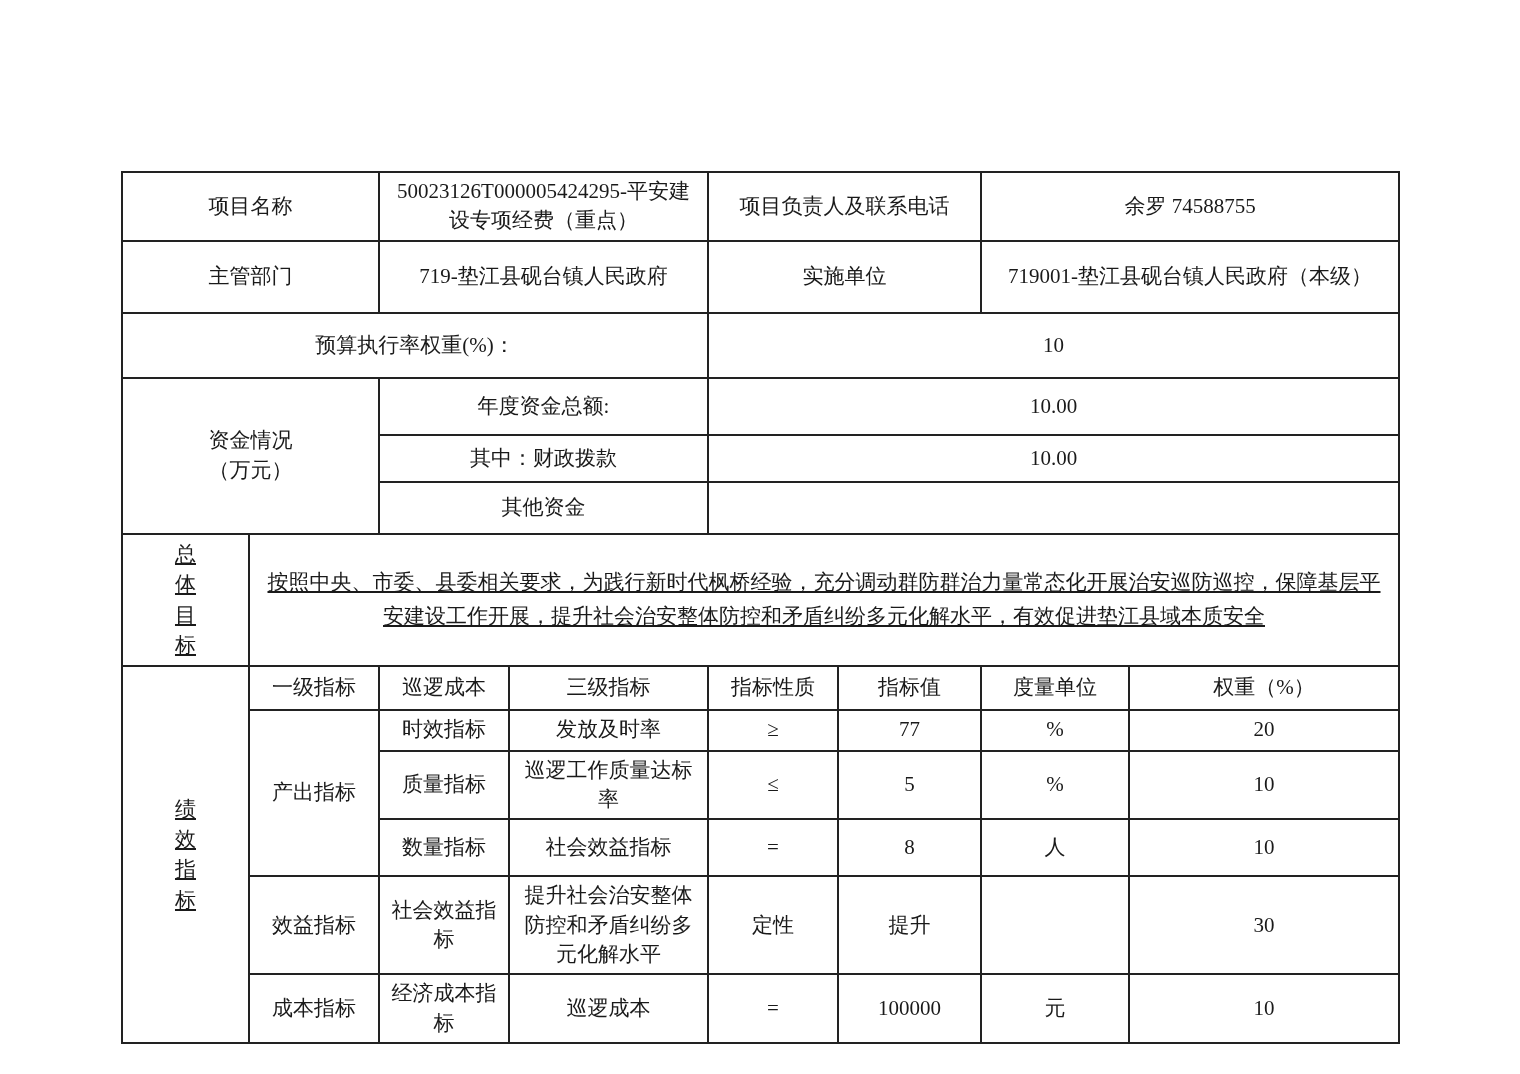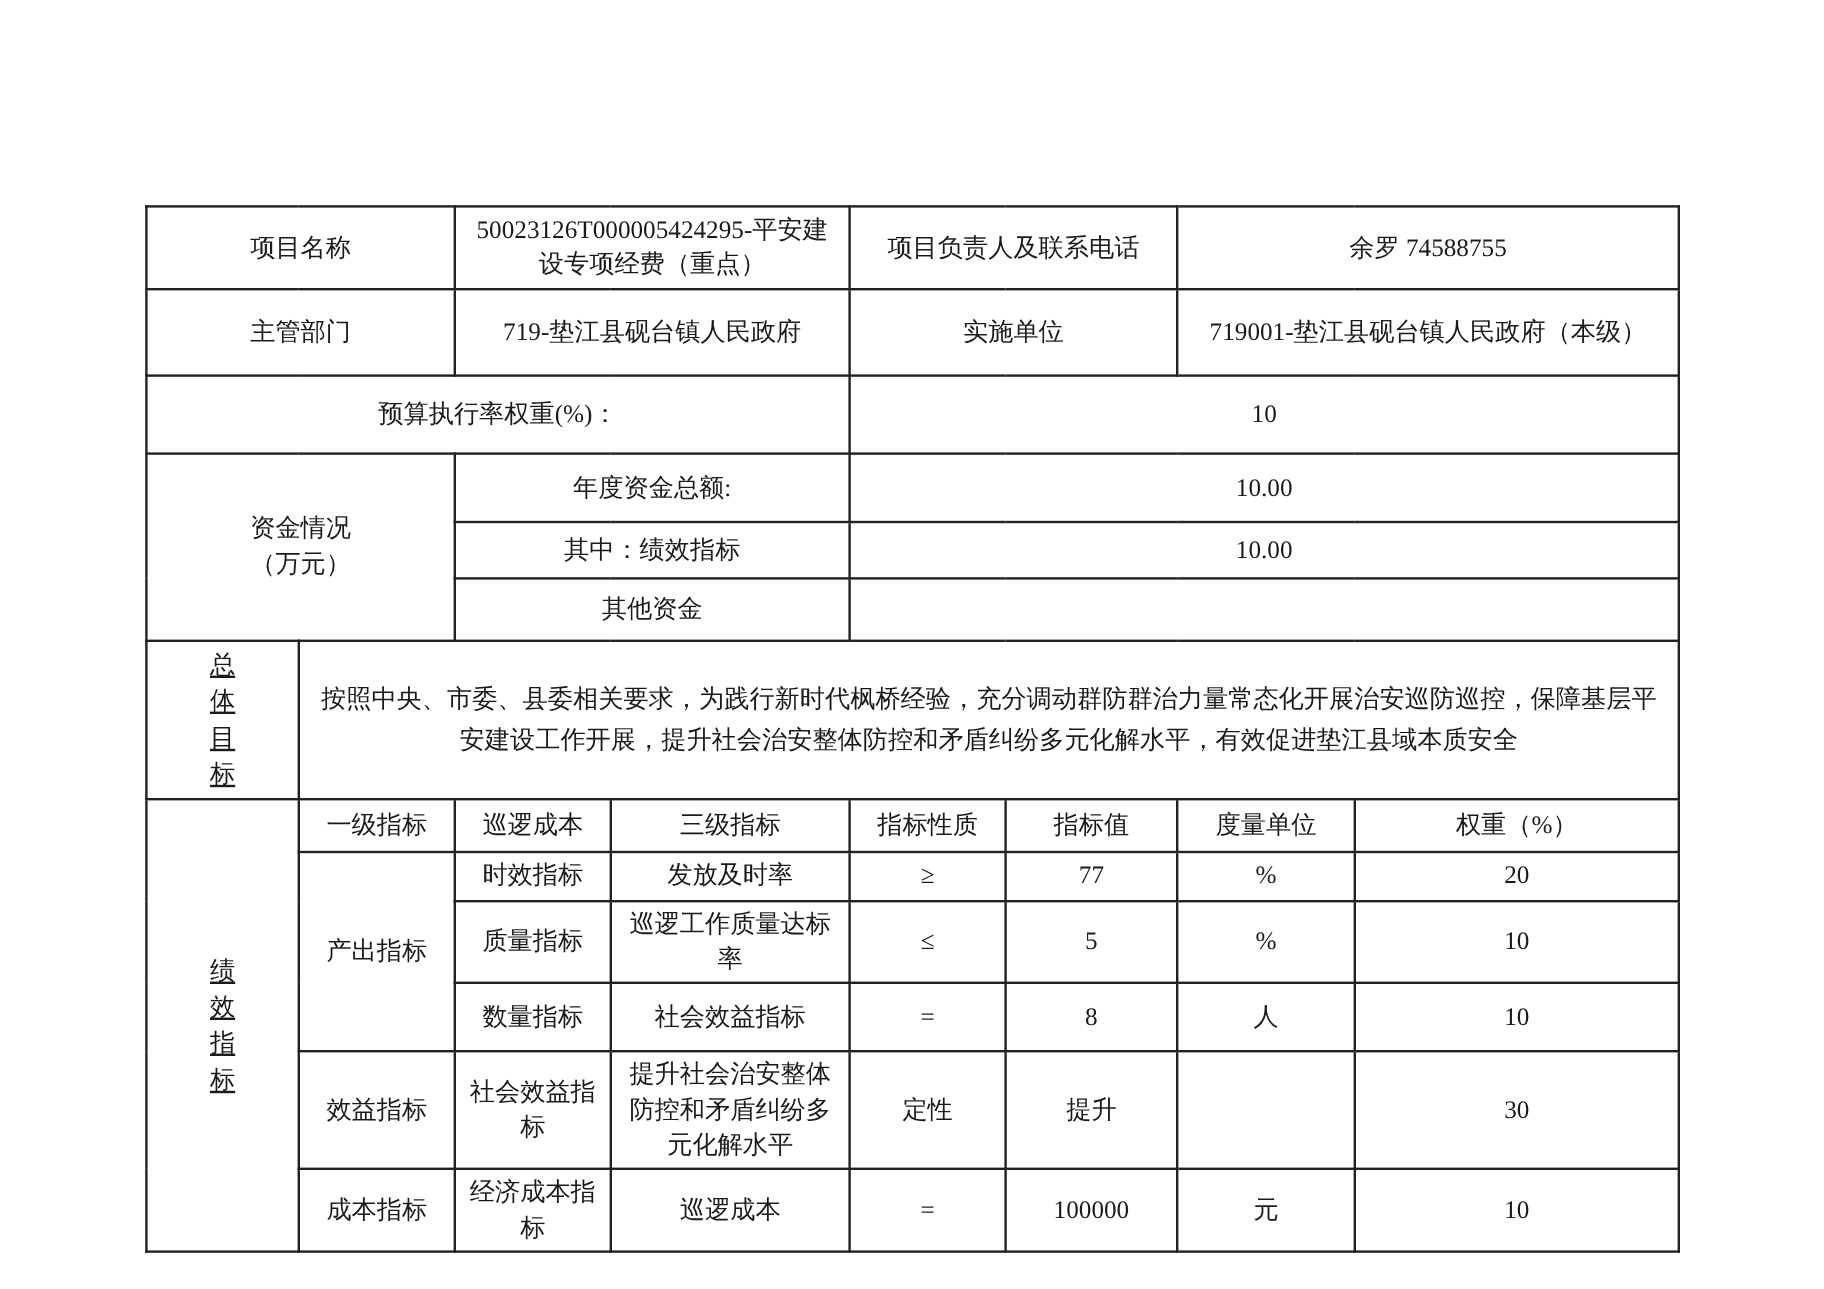--- a/index.html
+++ b/index.html
@@ -43,20 +43,21 @@
     margin: 0 auto;
     word-break: break-all;
     text-align: center;
     line-height: 1.45;
     text-decoration: underline;
   }
   td.goal-text {
     text-align: left;
     padding: 6px 12px;
     line-height: 1.6;
+    text-decoration: underline;
   }
 </style>
 </head>
 <body>
 
 <div class="sheet">
   <table class="doc-table">
     <colgroup>
       <col style="width:127px">
         <col style="width:130px">
@@ -88,21 +89,21 @@
       <td colspan="4">10</td>
     </tr>
 
     <tr style="height:57px">
       <td colspan="2" rowspan="3" class="pre">资金情况
 （万元）</td>
       <td colspan="2" class="al">年度资金总额:</td>
       <td colspan="4" class="ar">10.00</td>
     </tr>
     <tr style="height:47px">
-      <td colspan="2">其中：绩效指标</td>
+      <td colspan="2">其中：财政拨款</td>
       <td colspan="4" class="ar">10.00</td>
     </tr>
     <tr style="height:52px">
       <td colspan="2">其他资金</td>
       <td colspan="4"></td>
     </tr>
 
     <tr style="height:116px">
       <td>
         <div class="vtext">总体目标</div>

